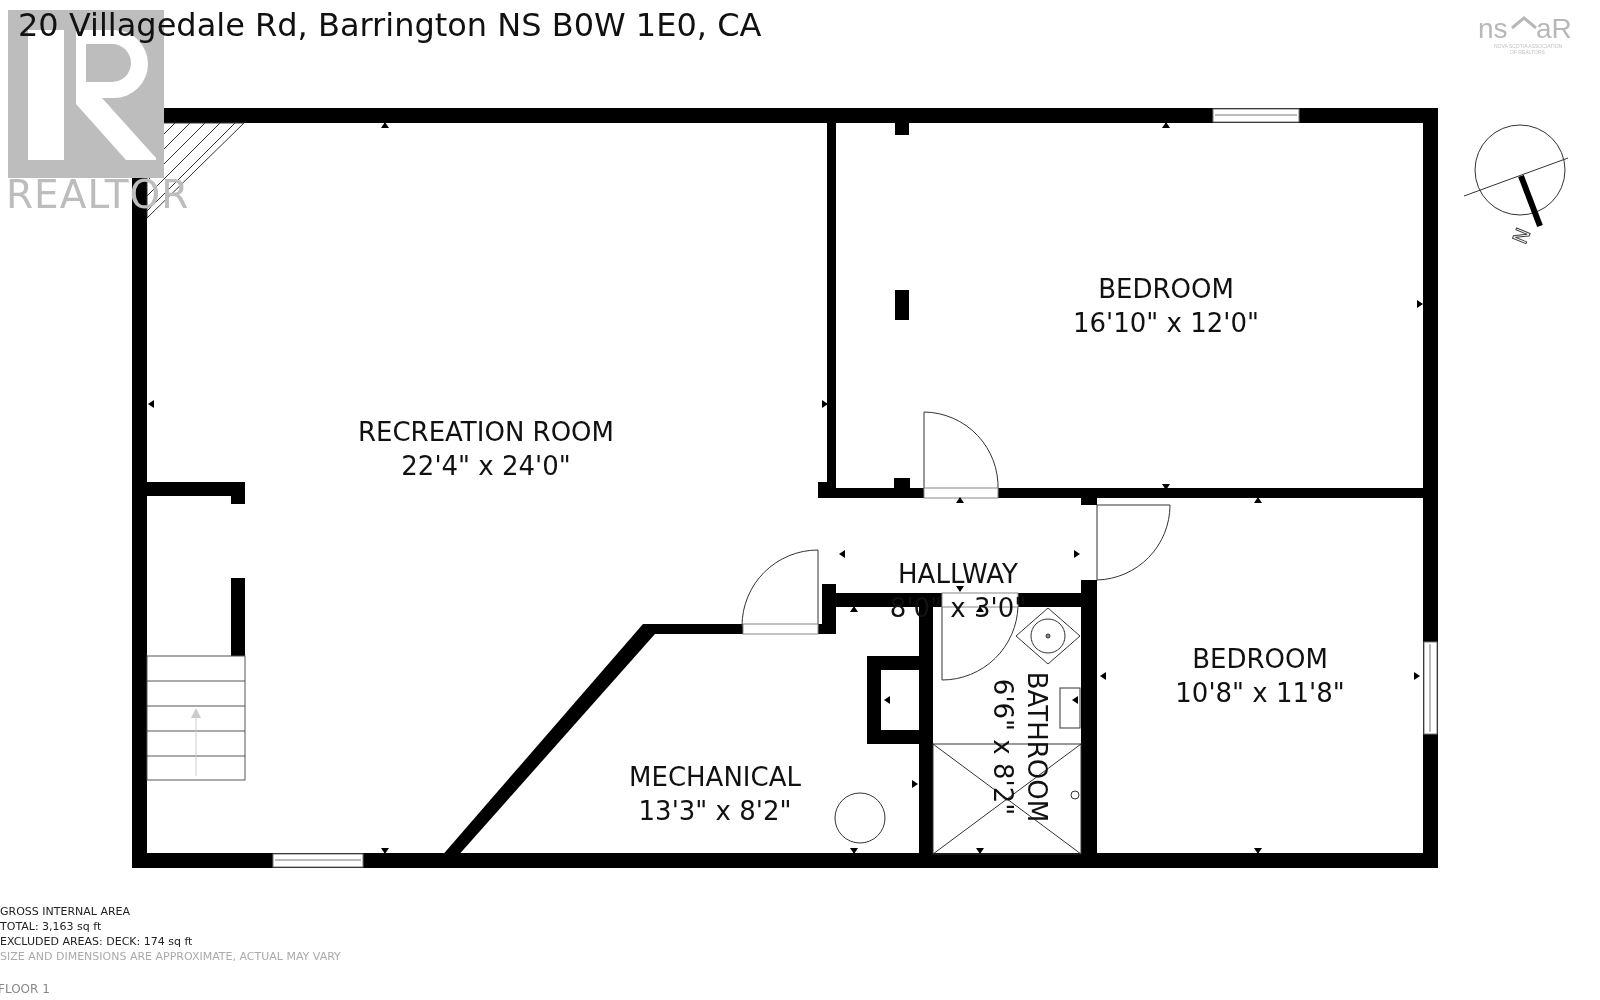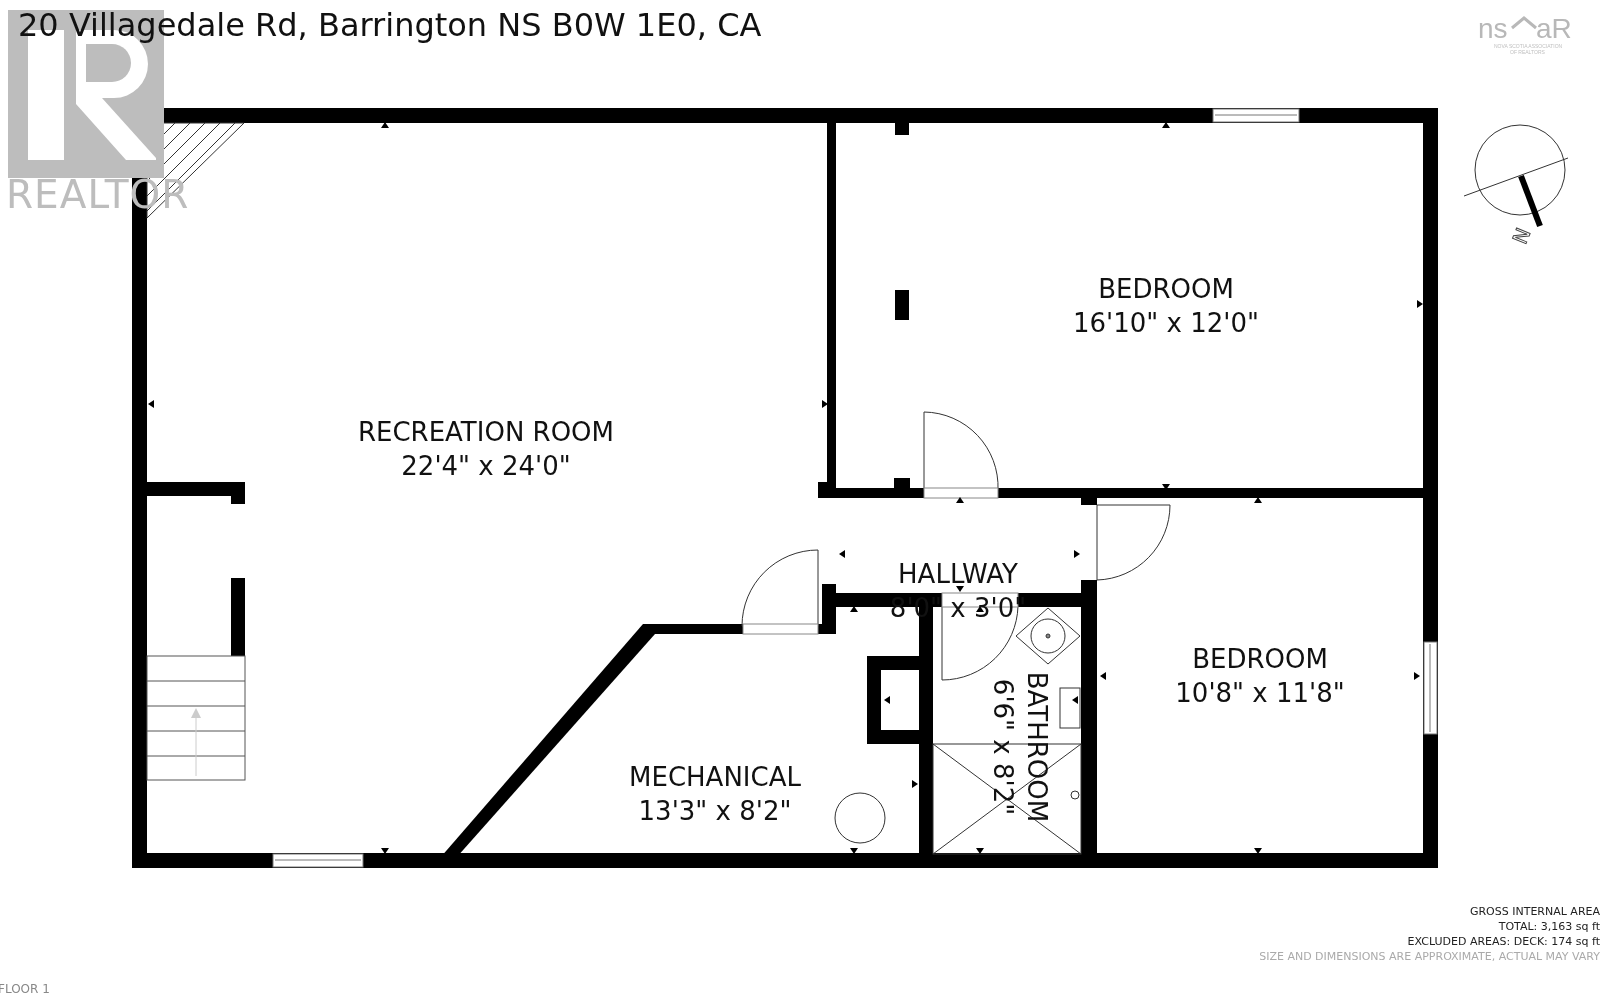--- a/index.html
+++ b/index.html
@@ -3,22 +3,22 @@
 <meta charset="utf-8">
 <style>
   html, body { margin:0; padding:0; background:#ffffff; }
   body { width:1600px; height:1000px; position:relative; overflow:hidden; font-family:"DejaVu Sans", sans-serif; }
   .title { position:absolute; left:18px; top:6px; font-size:32px; color:#111; letter-spacing:0px; z-index:3; white-space:nowrap; }
   .realtor-logo { position:absolute; left:6px; top:8px; width:160px; height:200px; z-index:2; }
   .nsar-logo { position:absolute; left:1476px; top:6px; width:110px; height:50px; z-index:2; }
   .plan { position:absolute; left:0; top:0; z-index:1; }
   .room-label { position:absolute; text-align:center; font-size:26px; color:#111; line-height:34px; z-index:4; white-space:nowrap; }
   .room-label.rot { transform:rotate(90deg); transform-origin:center center; }
-  .footer { position:absolute; left:0; width:1600px; top:904px; text-align:right; font-size:11px; line-height:15px; color:#222; z-index:4; }
-  .footer .note { color:#aaa;padding-left:47px; }
+  .footer { position:absolute; left:0; width:1600px; top:904px; text-align:left; font-size:11px; line-height:15px; color:#222; z-index:4; }
+  .footer .note { color:#aaa; }
   .floor-label { position:absolute; left:-2px; top:982px; font-size:12px; color:#888; z-index:4; }
 </style>
 </head>
 <body>
 
 <svg class="realtor-logo" viewBox="0 0 160 200">
   <g fill="#bdbdbd">
     <rect x="2" y="2" width="156" height="168" fill="#bdbdbd"></rect>
     <rect x="22" y="22" width="36" height="130" fill="#ffffff"></rect>
     <path d="M70 22 H108 A34 34 0 0 1 108 90 H96 L150 150 V152 H120 L70 96 Z" fill="#ffffff"></path>

